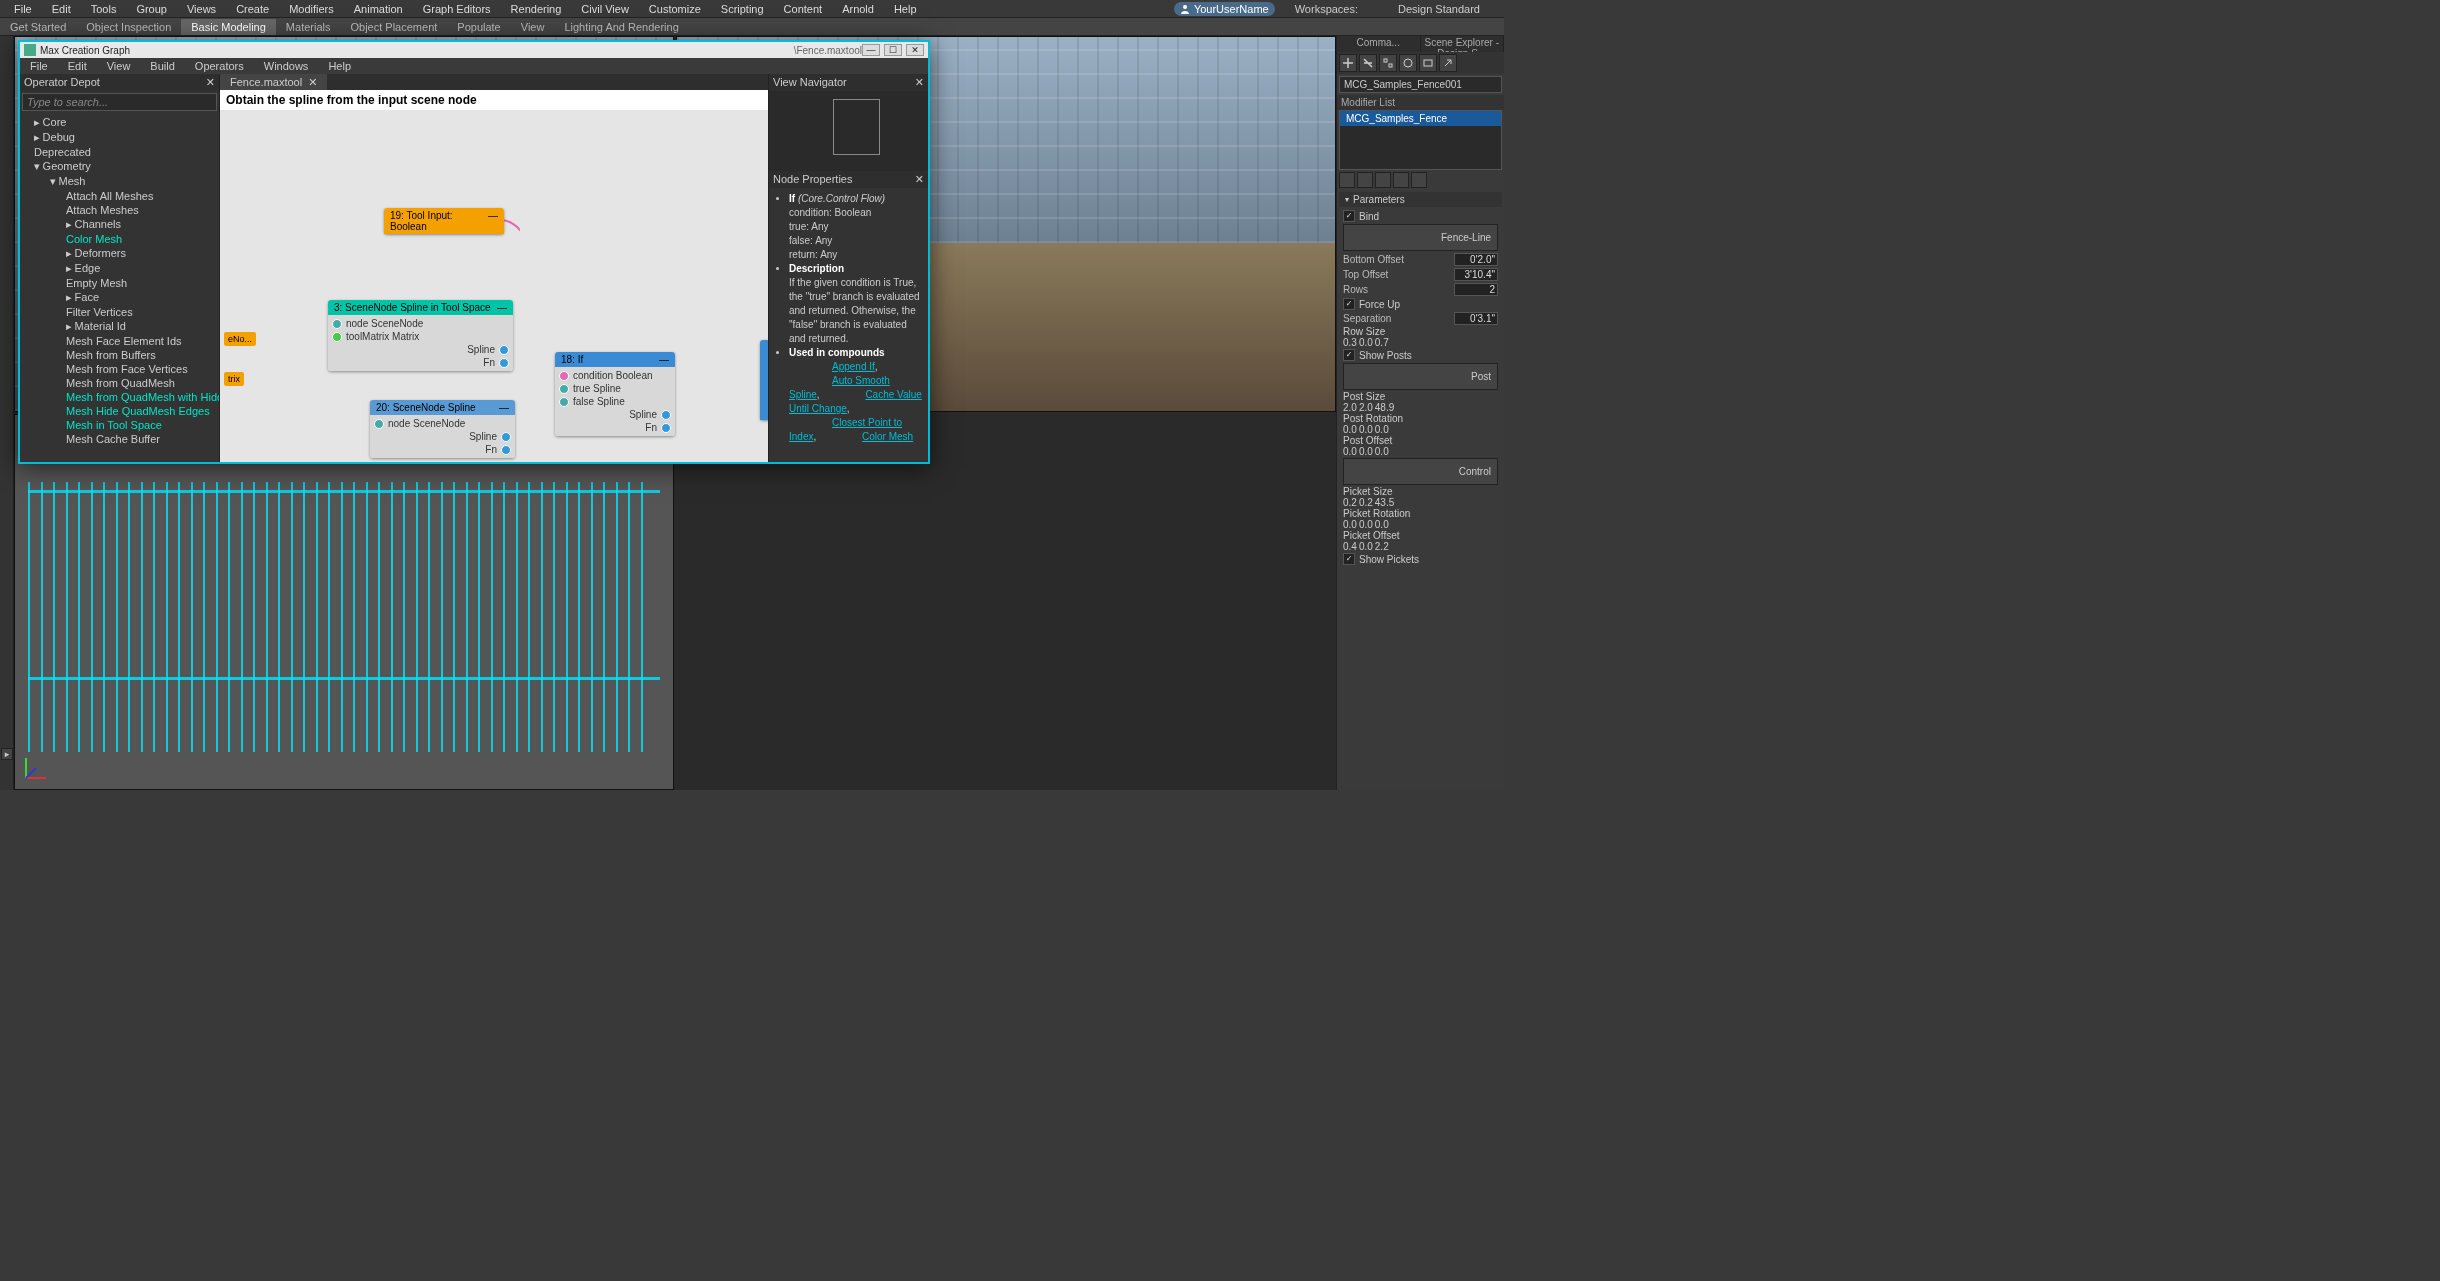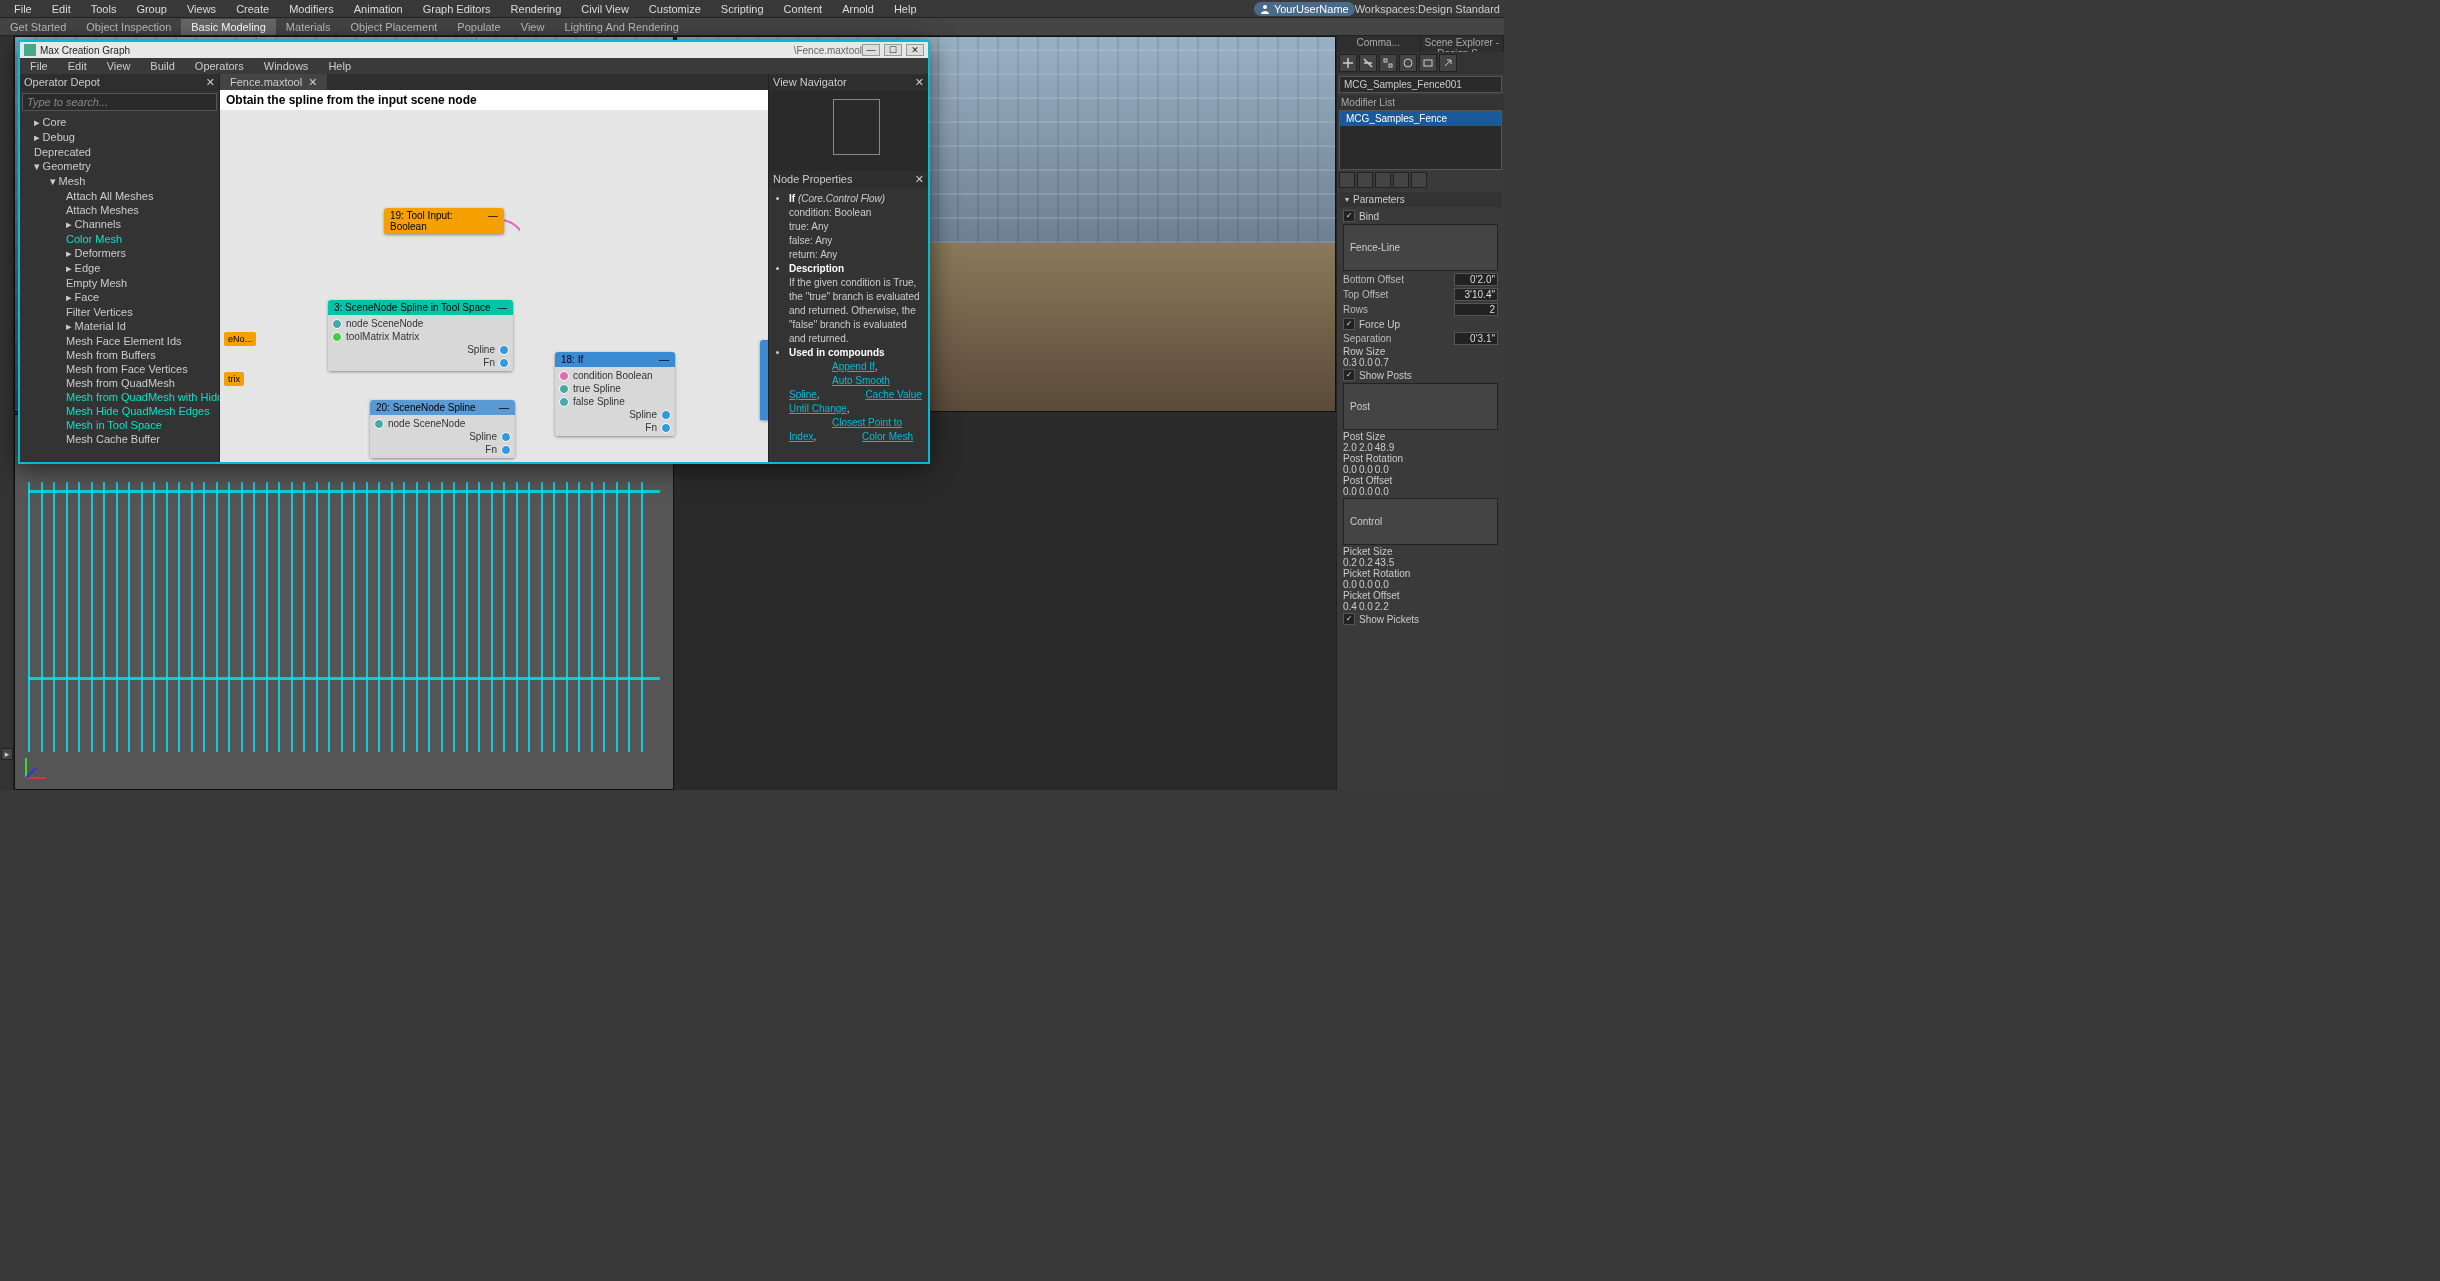--- a/index.html
+++ b/index.html
@@ -3,21 +3,21 @@
 <meta charset="utf-8">
 <style>
 * { box-sizing: border-box; margin: 0; padding: 0; font-family: Arial, sans-serif; }
 body { background: #393939; color: #ccc; font-size: 11px; overflow: hidden; width: 1504px; height: 790px; position: relative; }
 
 
 .main-menubar { background: #393939; height: 18px; display: flex; align-items: center; padding: 0 4px; border-bottom: 1px solid #222; }
 .main-menubar .menu-item { padding: 2px 10px; color: #ddd; cursor: pointer; }
 .user-badge { margin-left: auto; background: #4a6a8a; color: #fff; padding: 1px 6px; border-radius: 7px; display: flex; align-items: center; gap: 4px; }
 .user-badge svg { width: 10px; height: 10px; fill: #fff; }
-.workspace-label { padding: 2px 0; color: #ccc; }
+.workspace-label { padding: 2px 20px; color: #ccc; }
 
 
 .ribbon { background: #444; height: 18px; display: flex; align-items: center; border-bottom: 1px solid #222; }
 .ribbon .tab { padding: 2px 10px; color: #bbb; cursor: pointer; }
 .ribbon .tab.active { background: #666; color: #fff; }
 
 
 .viewport-area { position: absolute; top: 36px; left: 0; right: 168px; bottom: 0; background: #2a2a2a; }
 .viewport-quad { display: grid; grid-template-columns: 1fr 1fr; grid-template-rows: 1fr 1fr; gap: 2px; height: 100%; }
 .vp { background: linear-gradient(180deg,#6a7a8a 0%,#3a4a5a 100%); position: relative; overflow: hidden; border: 1px solid #111; }
@@ -43,21 +43,21 @@
 .mod-stack .sel { background: #1a5a9a; color: #fff; padding: 2px 6px; }
 .mod-btns { display: flex; gap: 2px; padding: 2px; }
 .mod-btns .b { width: 16px; height: 16px; background: #444; border: 1px solid #222; }
 .rollout { margin: 2px; }
 .rollout-head { background: #333; padding: 2px 6px; color: #ccc; display:flex; align-items:center; gap:4px; }
 .rollout-head::before { content: "▾"; font-size: 8px; }
 .rollout-body { padding: 2px 4px; }
 .param-row { display: flex; align-items: center; justify-content: space-between; padding: 1px 0; gap: 2px;}
 .param-row label { color: #bbb; flex: 0 0 auto; }
 .param-row .spin { background: #222; border: 1px solid #555; padding: 0 2px; width: 44px; text-align: right; color: #ddd; position: relative; }
-.param-row .btn-wide { background: #444; border: 1px solid #222; padding: 17px 6px; text-align: left; flex:1; }
+.param-row .btn-wide { background: #444; border: 1px solid #222; padding: 7px 6px; text-align: right; flex:1; }
 .chk { display:flex; align-items:center; gap:4px; padding:1px 0;}
 .chk::before { content:"✓"; width:10px; height:10px; background:#222; border:1px solid #555; font-size:8px; text-align:center; line-height:10px; color:#ddd;}
 .triple { display:flex; gap:2px; }
 
 
 .mcg-window { position: absolute; top: 40px; left: 18px; width: 912px; height: 424px; background: #3a3a3a; border: 2px solid #00bcd4; box-shadow: 0 4px 24px rgba(0,0,0,.6); display: flex; flex-direction: column; }
 .mcg-title { height: 16px; background: #e8e8e8; color: #222; display: flex; align-items: center; padding: 0 4px; font-size: 10px; }
 .mcg-title .icon { width: 12px; height: 12px; background: #4a8; margin-right: 4px; }
 .mcg-title .path { color: #666; }
 .mcg-title .win-btns { margin-left: auto; display: flex; gap: 4px; }

